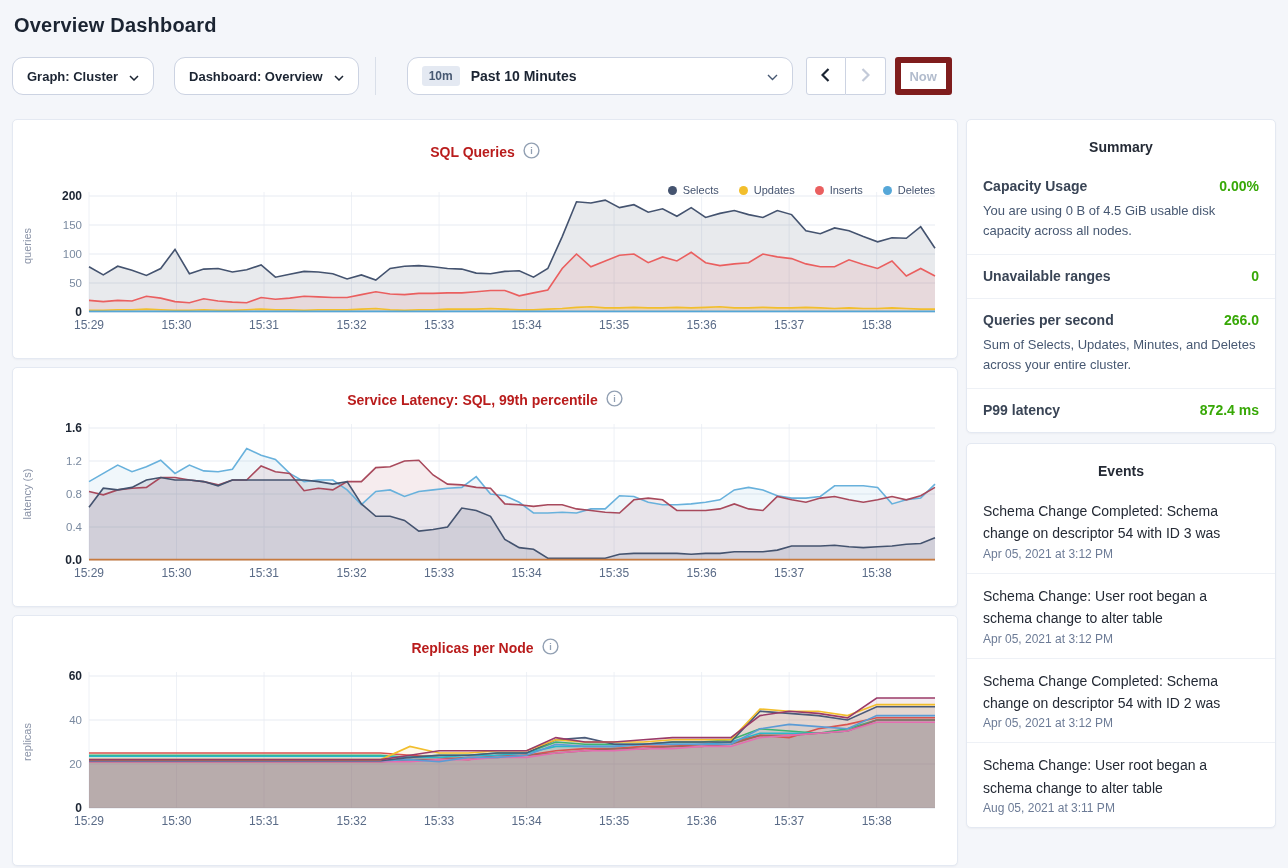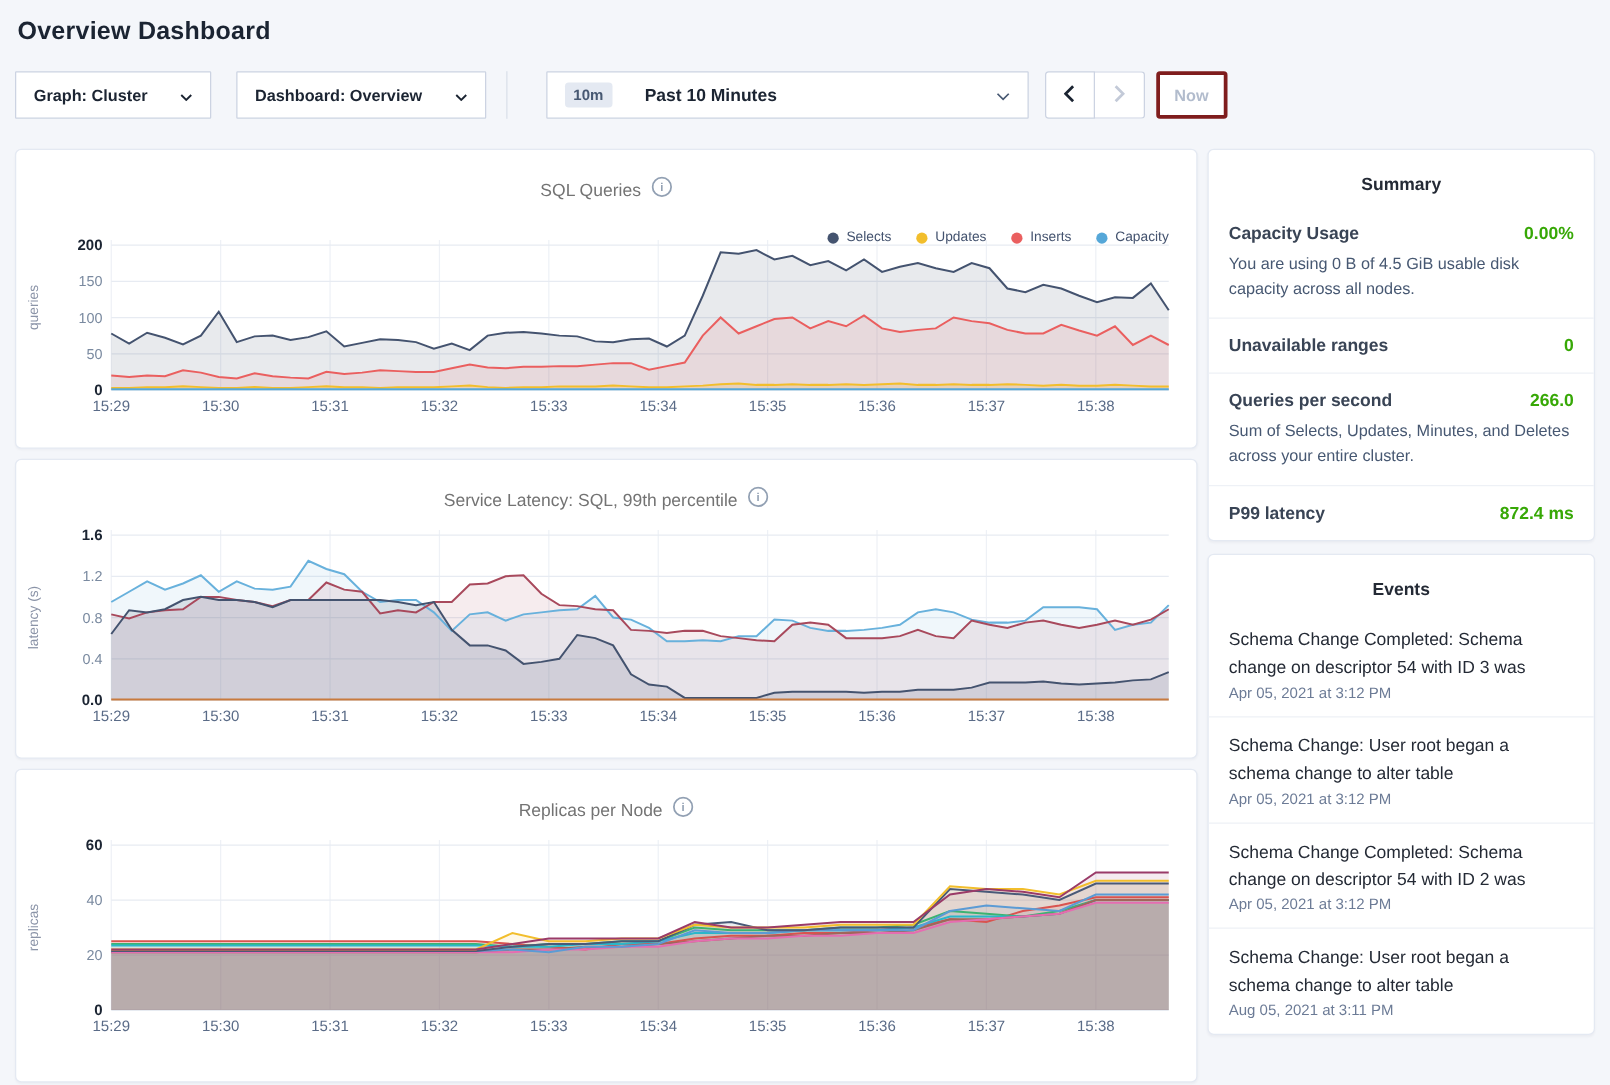--- a/index.html
+++ b/index.html
@@ -7,45 +7,45 @@
     --green:#37a806; --link:#1d6ef2; --card-border:#e4e9f2; --grid:#e7ebf2;
   }
   *{box-sizing:border-box}
   html,body{margin:0;padding:0}
   body{width:1288px;height:868px;overflow:hidden;background:#f4f6fa;
        font-family:"Liberation Sans",sans-serif;color:var(--ink);}
   .page{padding:0 12px}
   h1.title{font-size:20px;font-weight:700;margin:0;padding:14px 0 12px 2px;letter-spacing:.2px}
   
   .toolbar{display:flex;align-items:center;margin:8px 0 24px 0}
-  .btn{height:38px;background:#fff;border:1px solid #ccd3e2;border-radius:1px;
-       display:flex;align-items:center;gap:26px;padding:0 14px;font-size:13px;font-weight:700;
+  .btn{height:38px;background:#fff;border:1px solid #ccd3e2;border-radius:11px;
+       display:flex;align-items:center;gap:11px;padding:0 14px;font-size:13px;font-weight:700;
        color:var(--ink);cursor:pointer;font-family:inherit}
   .btn + .btn{margin-left:20px}
   .vdiv{width:1px;height:38px;background:#d9dfe9;margin:0 16px 0 16px}
   .time-picker{width:386px;justify-content:flex-start;margin-left:15px;font-size:14px}
   .time-picker .chev{margin-left:auto}
   .badge{background:#e4e9f2;border-radius:3px;padding:3px 7px;font-size:12px;font-weight:700;color:var(--slate)}
   .pager{display:flex;margin-left:13px}
   .pager button{width:40px;height:38px;background:#fff;border:1px solid #ccd3e2;display:flex;
        align-items:center;justify-content:center;cursor:pointer;padding:0}
   .pager button:first-child{border-radius:3px 0 0 3px}
   .pager button:last-child{border-radius:0 3px 3px 0;border-left:none}
-  .now-btn{width:57px;height:38px;margin-left:9px;background:#fff;border:3px solid #7f1d1d;border-radius:3px;
+  .now-btn{width:57px;height:38px;margin-left:9px;background:#fff;border:6px solid #7f1d1d;border-radius:3px;
        font-size:13px;font-weight:700;color:#b2bccd;font-family:inherit;cursor:default}
   
   .content{display:grid;grid-template-columns:946px 310px;gap:8px;align-items:start}
   .col-main{display:flex;flex-direction:column;gap:8px}
   .col-side{display:flex;flex-direction:column;gap:10px}
   .card{background:#fff;border:1px solid var(--card-border);border-radius:5px;box-shadow:0 1px 2px rgba(27,36,50,.04)}
   
   .chart-card{position:relative;height:240px;padding:0 0 4px 0}
   .chart-card.short{height:251px}
   .chart-head{display:flex;align-items:center;justify-content:center;gap:8px;padding-top:18px;height:46px}
-  .chart-title{font-size:14px;font-weight:400;color:#737373}
+  .chart-title{font-size:14px;font-weight:700;color:#b91c1c}
   .legend{position:absolute;top:64px;right:22px;display:flex;gap:20px;z-index:2}
   .li{display:flex;align-items:center;gap:6px;font-size:11px;color:#44536f;cursor:pointer}
   .li i{width:9px;height:9px;border-radius:50%;display:inline-block}
   .chart-area{position:relative;padding:0 14px 0 30px}
   .ylab{position:absolute;left:-56px;top:74px;width:140px;text-align:center;
         transform:rotate(-90deg);font-size:11px;color:#8a93a7}
   svg.chart{display:block;width:100%;height:176px}
   .xt{font-size:12px;fill:var(--slate2)}
   .yt{font-size:11.5px;fill:#7a8aa0}
   .yt.b{font-size:12px;font-weight:700;fill:var(--ink)}
@@ -140,21 +140,21 @@
             <span class="li">
        <i style="background:#f2be2c"></i>
        <span>Updates</span>
      </span>
             <span class="li">
        <i style="background:#ea5f5f"></i>
        <span>Inserts</span>
      </span>
             <span class="li">
        <i style="background:#55a7d8"></i>
-       <span>Capacity</span>
+       <span>Deletes</span>
      </span>
           </div>
         <div class="chart-area">
           <span class="ylab">queries</span>
           <svg class="chart" viewBox="0 0 900 176" preserveAspectRatio="none">
               <line x1="46" y1="26" x2="46" y2="146" stroke="#eef1f6"></line>
               <text class="xt" x="46" y="163" text-anchor="middle">15:29</text>
               <line x1="133.51724137931035" y1="26" x2="133.51724137931035" y2="146" stroke="#eef1f6"></line>
               <text class="xt" x="133.51724137931035" y="163" text-anchor="middle">15:30</text>
               <line x1="221.0344827586207" y1="26" x2="221.0344827586207" y2="146" stroke="#eef1f6"></line>

